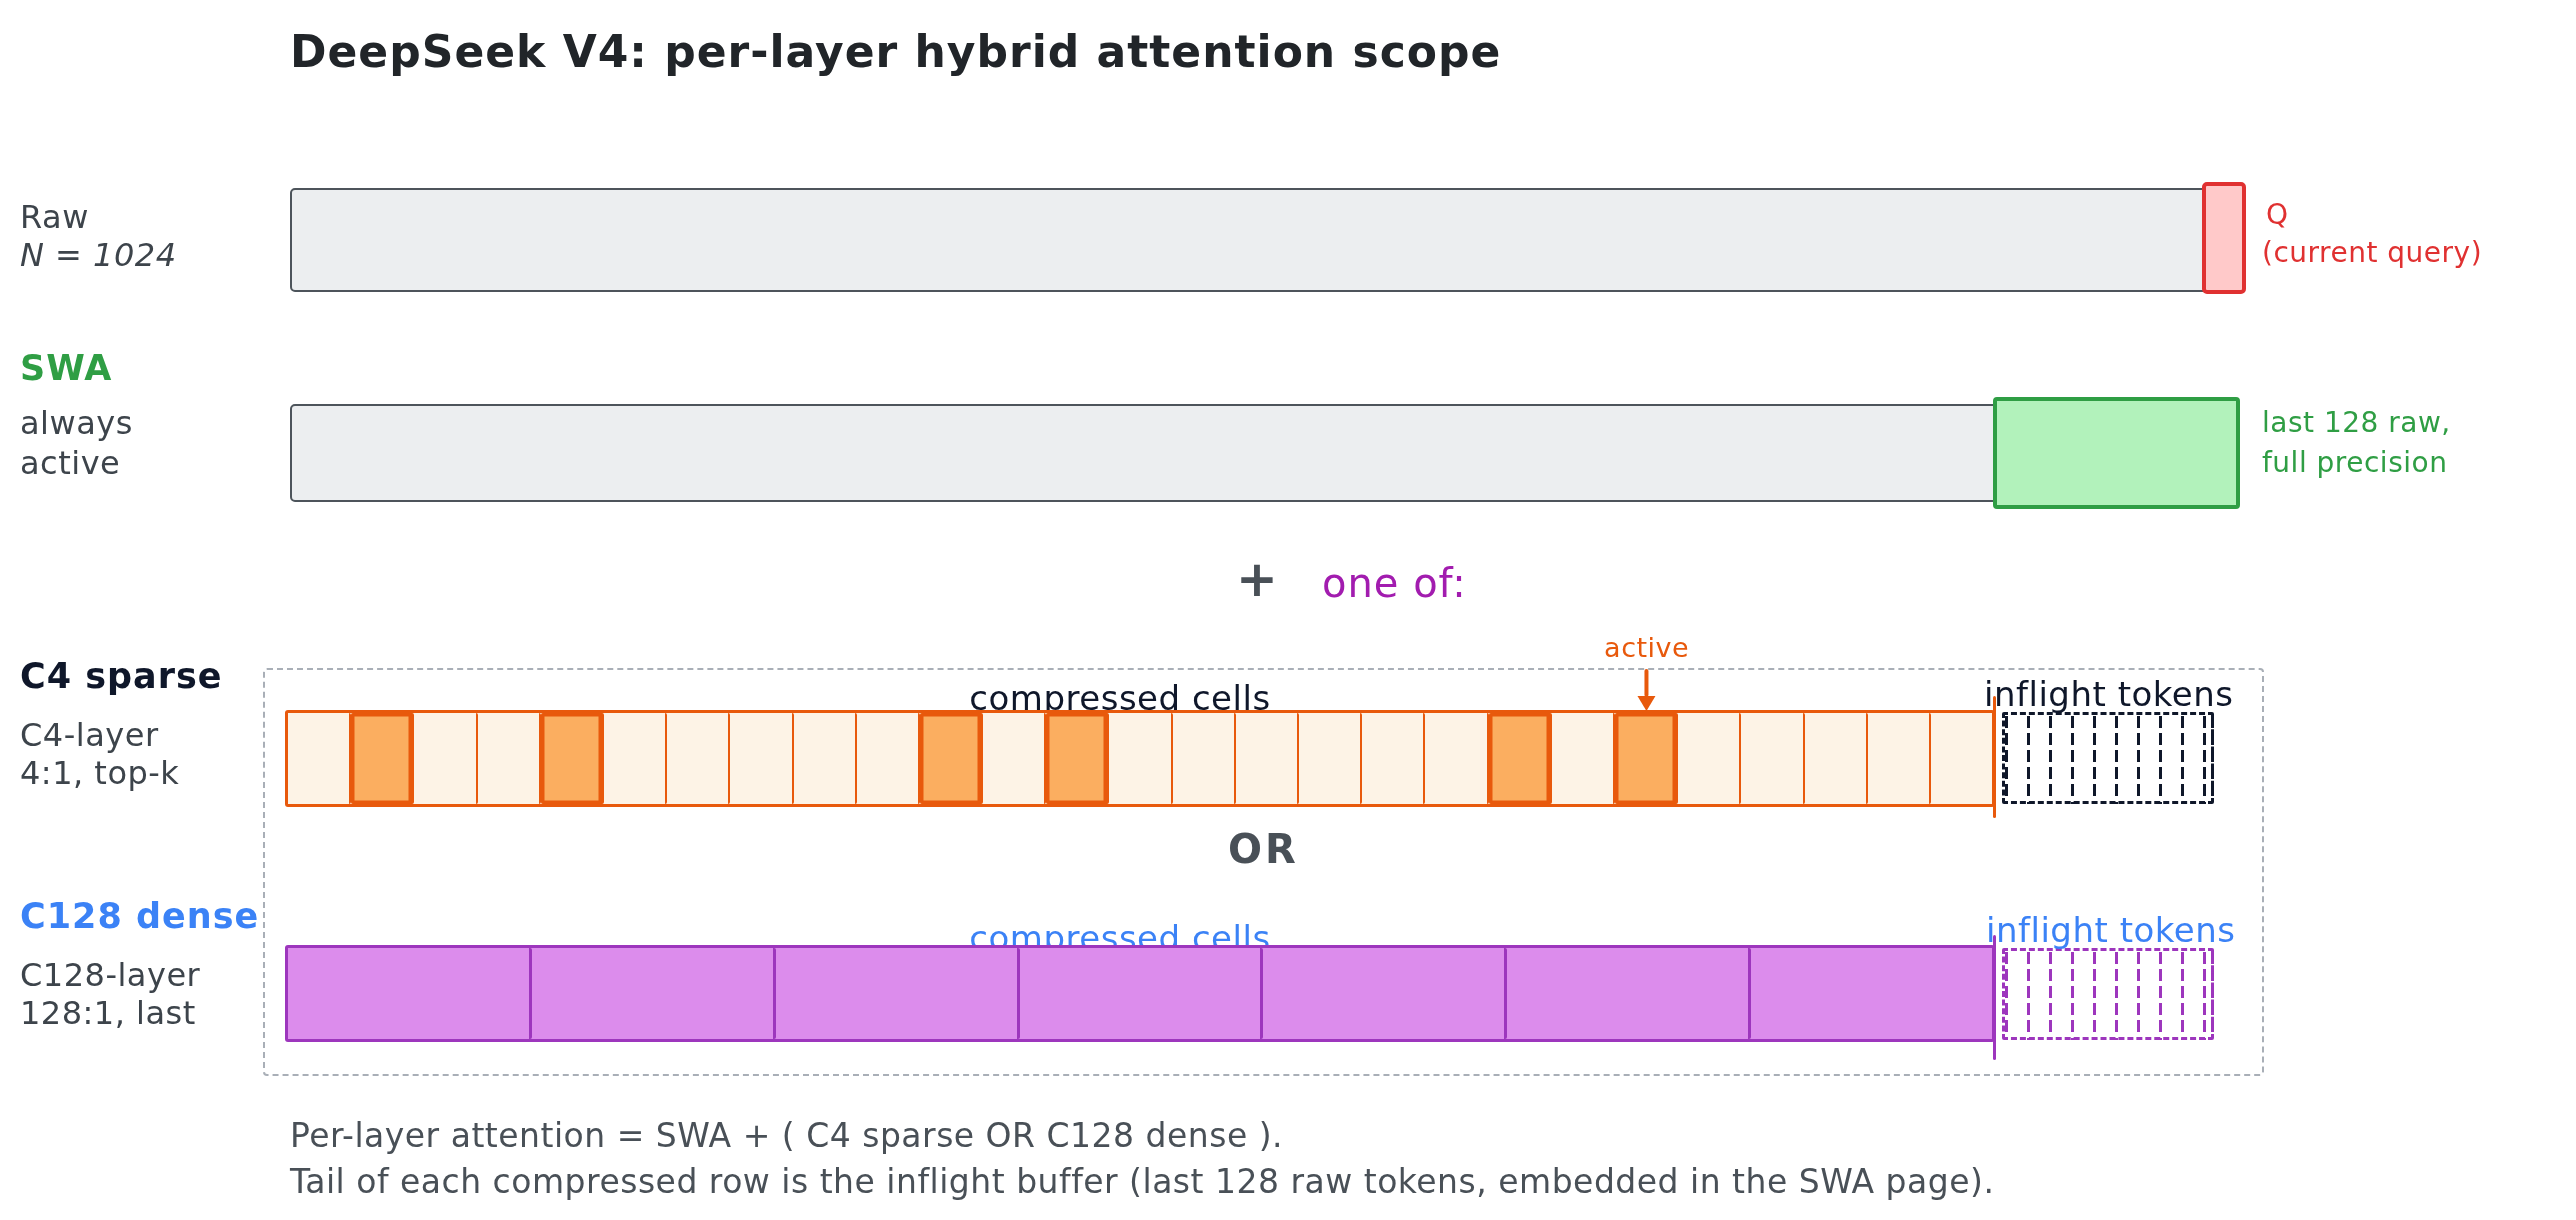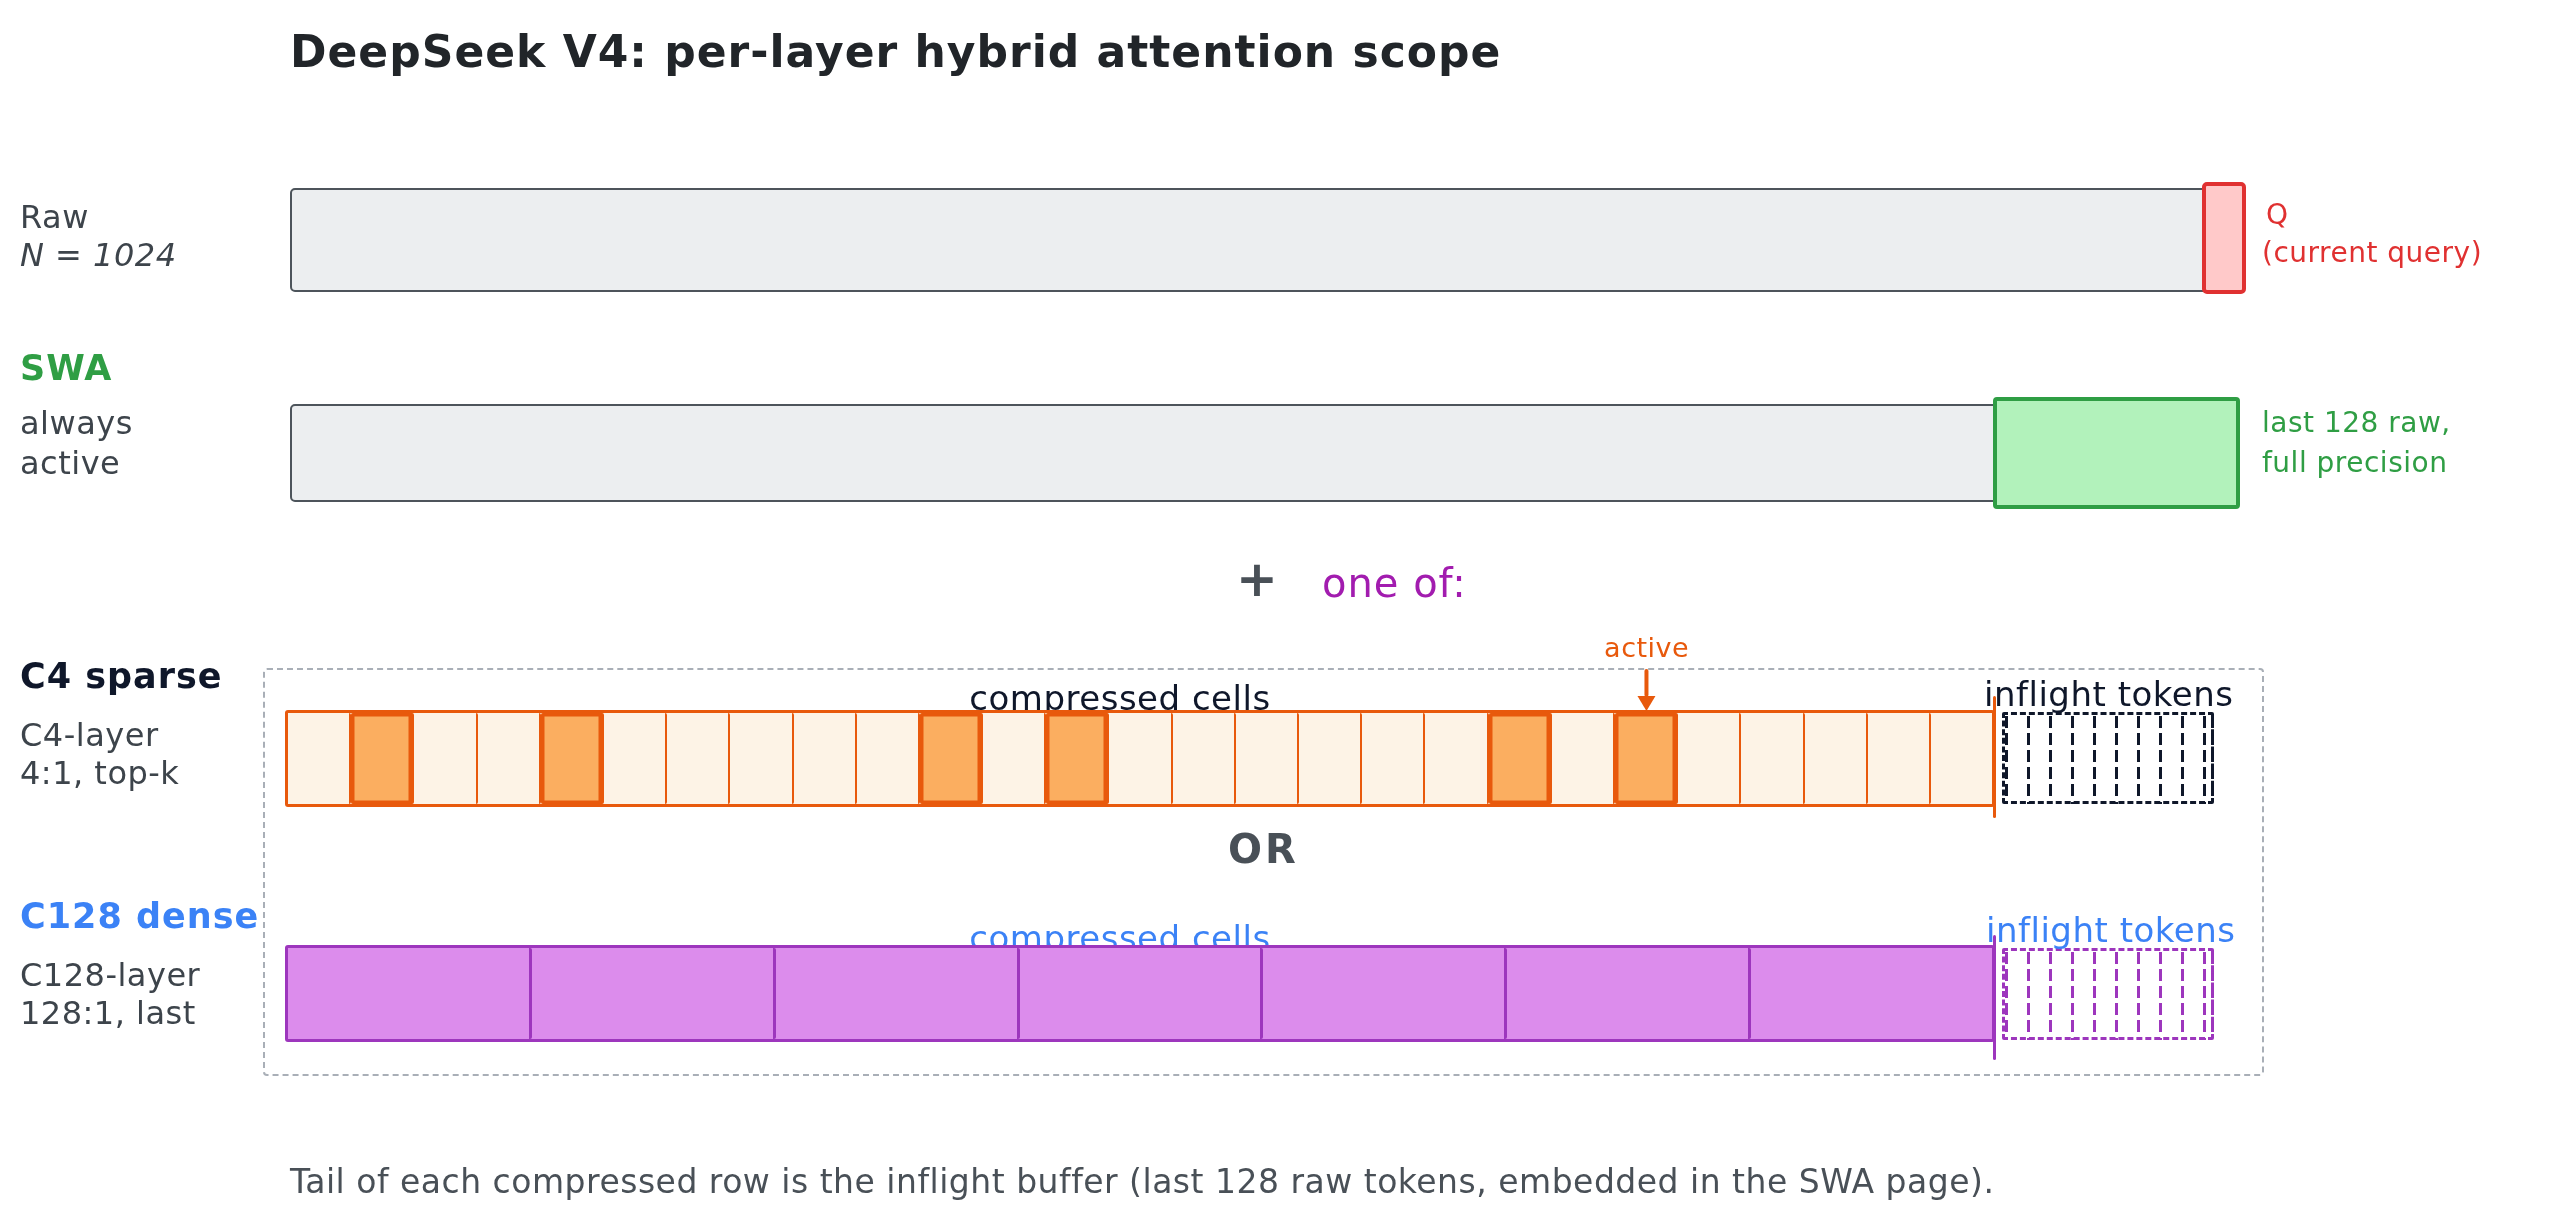--- a/index.html
+++ b/index.html
@@ -155,15 +155,16 @@
       <div class="cell"></div>
       <div class="cell"></div>
       <div class="cell"></div>
       <div class="cell"></div>
     </div>
 
   <div class="abs tick" style="left:1993px;top:935px;height:125px;background:#9d36bd;"></div>
   <div class="abs hatch" style="left:2002px;top:948px;width:212px;height:92px;color:#9d36bd;"></div>
   <div class="abs smalllabel purple" style="left:1986px;top:910px;">inflight tokens</div>
 
+  <div class="abs caption" style="left:290px;top:1116px;">Per-layer attention = SWA + ( C4 sparse OR C128 dense ).</div>
   <div class="abs caption" style="left:290px;top:1162px;">Tail of each compressed row is the inflight buffer (last 128 raw tokens, embedded in the SWA page).</div>
 
 </div>
 
 </body></html>

